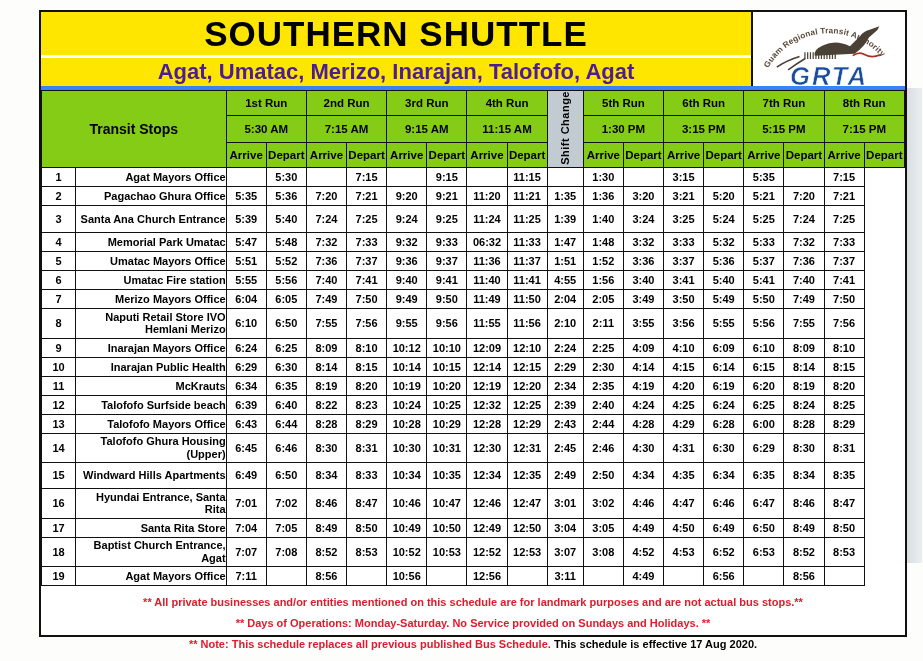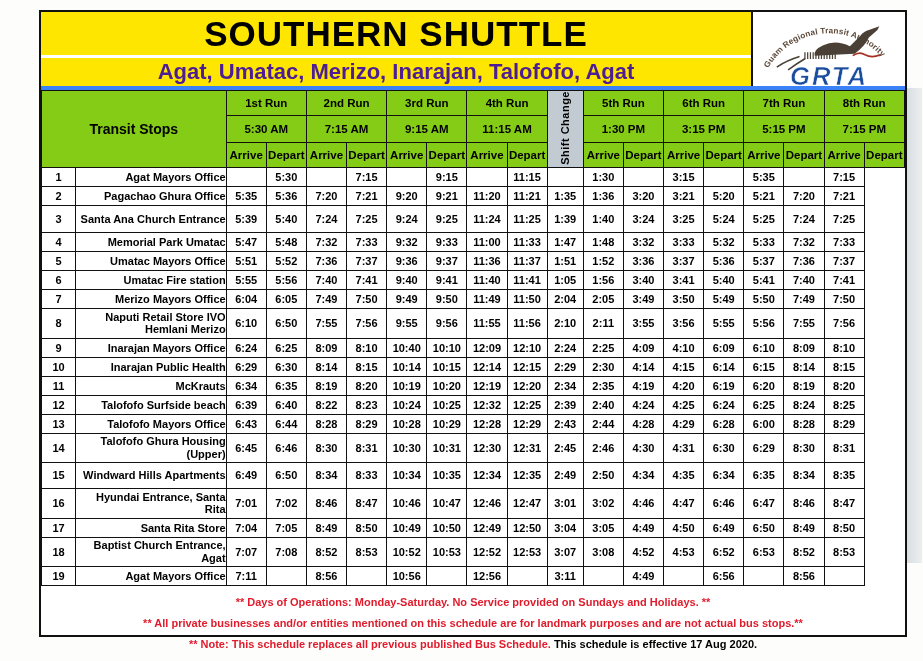--- a/index.html
+++ b/index.html
@@ -193,21 +193,21 @@
         </tr>
         <tr>
           <td class="num">4</td>
           <td class="stop">Memorial Park Umatac</td>
           <td class="time">5:47</td>
           <td class="time">5:48</td>
           <td class="time">7:32</td>
           <td class="time">7:33</td>
           <td class="time">9:32</td>
           <td class="time">9:33</td>
-          <td class="time">11:00</td>
+          <td class="time">06:32</td>
           <td class="time">11:33</td>
           <td class="time">1:47</td>
           <td class="time">1:48</td>
           <td class="time">3:32</td>
           <td class="time">3:33</td>
           <td class="time">5:32</td>
           <td class="time">5:33</td>
           <td class="time">7:32</td>
           <td class="time">7:33</td>
         </tr>
@@ -235,21 +235,21 @@
           <td class="num">6</td>
           <td class="stop">Umatac Fire station</td>
           <td class="time">5:55</td>
           <td class="time">5:56</td>
           <td class="time">7:40</td>
           <td class="time">7:41</td>
           <td class="time">9:40</td>
           <td class="time">9:41</td>
           <td class="time">11:40</td>
           <td class="time">11:41</td>
-          <td class="time">1:05</td>
+          <td class="time">4:55</td>
           <td class="time">1:56</td>
           <td class="time">3:40</td>
           <td class="time">3:41</td>
           <td class="time">5:40</td>
           <td class="time">5:41</td>
           <td class="time">7:40</td>
           <td class="time">7:41</td>
         </tr>
         <tr>
           <td class="num">7</td>
@@ -291,21 +291,21 @@
           <td class="time">7:55</td>
           <td class="time">7:56</td>
         </tr>
         <tr>
           <td class="num">9</td>
           <td class="stop">Inarajan Mayors Office</td>
           <td class="time">6:24</td>
           <td class="time">6:25</td>
           <td class="time">8:09</td>
           <td class="time">8:10</td>
-          <td class="time">10:40</td>
+          <td class="time">10:12</td>
           <td class="time">10:10</td>
           <td class="time">12:09</td>
           <td class="time">12:10</td>
           <td class="time">2:24</td>
           <td class="time">2:25</td>
           <td class="time">4:09</td>
           <td class="time">4:10</td>
           <td class="time">6:09</td>
           <td class="time">6:10</td>
           <td class="time">8:09</td>
@@ -508,21 +508,21 @@
           <td class="time"></td>
           <td class="time">6:56</td>
           <td class="time"></td>
           <td class="time">8:56</td>
           <td class="time"></td>
         </tr>
       </tbody>
   </table>
 
   <div class="notes">
+    <div class="note-line">**  All private businesses and/or entities mentioned on this schedule are for landmark purposes and are not actual bus stops.**</div>
     <div class="note-line">**  Days of Operations: Monday-Saturday. No Service provided on Sundays and Holidays. **</div>
-    <div class="note-line">**  All private businesses and/or entities mentioned on this schedule are for landmark purposes and are not actual bus stops.**</div>
     <div class="note-line">
       <span>**  Note:  This schedule replaces all previous published Bus Schedule.</span>
       <span class="note-black">This schedule is effective 17 Aug 2020.</span>
     </div>
   </div>
 
 </div>
 
 </body></html>

